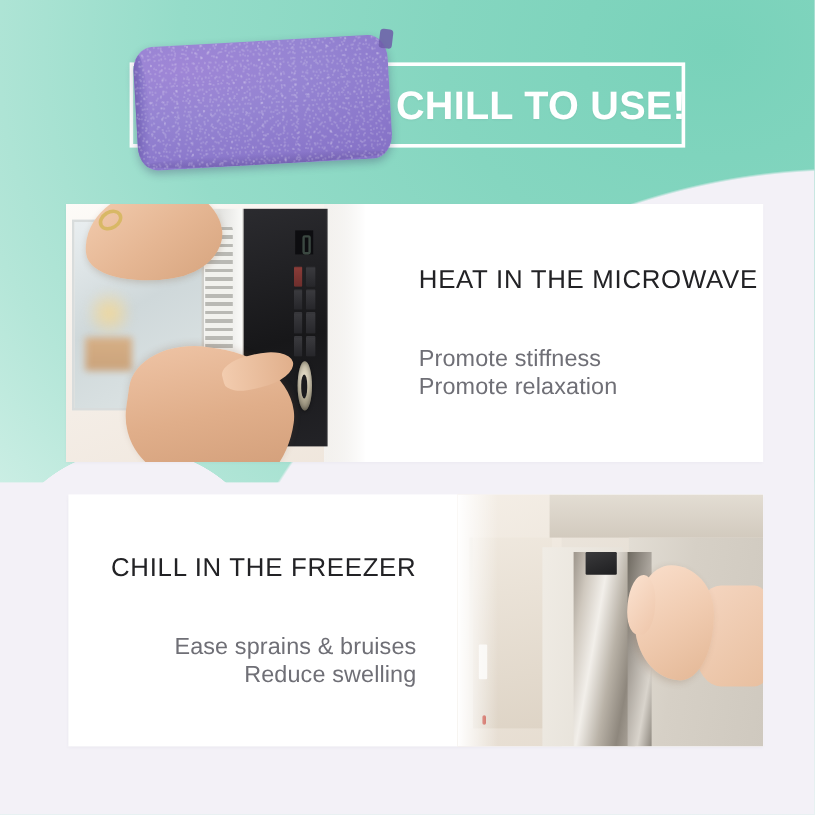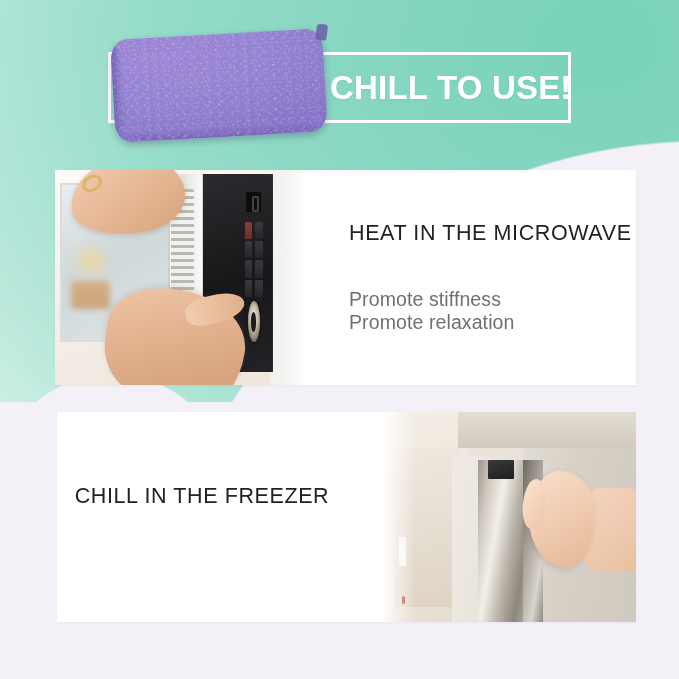--- a/index.html
+++ b/index.html
@@ -93,21 +93,21 @@
   
   .card{position:absolute;background:#ffffff;overflow:hidden;
         box-shadow:0 1px 3px rgba(60,50,90,.05);}
   #card-heat{left:55px;top:170px;width:581px;height:215px;}
   #card-chill{left:57px;top:412px;width:579px;height:210px;}
 
   .card-row{display:flex;width:100%;height:100%;}
   .photo{position:relative;overflow:hidden;flex:0 0 auto;background:#efe9e4;}
   .copy{flex:1 1 auto;position:relative;display:flex;flex-direction:column;justify-content:center;gap:33px;}
   .copy.left{padding-left:44px;align-items:flex-start;text-align:left;}
-  .copy.right{padding-right:34px;align-items:center;text-align:right;}
+  .copy.right{padding-right:34px;align-items:flex-end;text-align:right;}
 
   .card-head{
     font-size:21.5px;color:#222225;letter-spacing:.6px;font-weight:400;
     font-family:"Liberation Sans",sans-serif;margin-bottom:9px;white-space:nowrap;
   }
   .bullets{list-style:none;margin:0;padding:0;}
   .bullets li{
     font-size:19.5px;line-height:22.6px;color:#6f6f76;letter-spacing:.1px;
     font-family:"Liberation Sans",sans-serif;white-space:nowrap;
   }
@@ -262,20 +262,22 @@
 
     </div>
   </div>
 
   <div class="card" id="card-chill">
     <div class="card-row">
 
       <div class="copy right">
         <div class="card-head">CHILL IN THE FREEZER</div>
         <ul class="bullets">
+          <li>Ease sprains &amp; bruises</li>
+          <li>Reduce swelling</li>
         </ul>
       </div>
 
       <div class="photo" style="width:255px">
         <div class="fr">
           <div class="fr-backwall"></div>
           <div class="fr-inner">
             <div class="fr-shelf"></div>
             <div class="fr-red"></div>
           </div>

